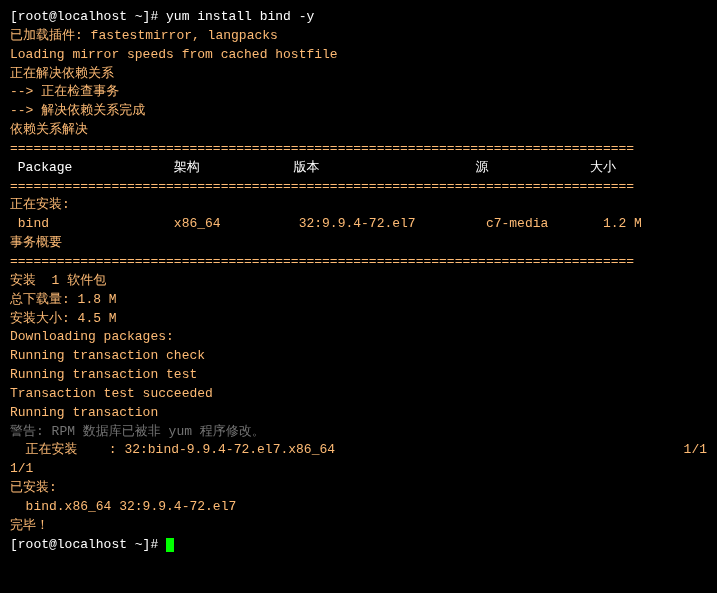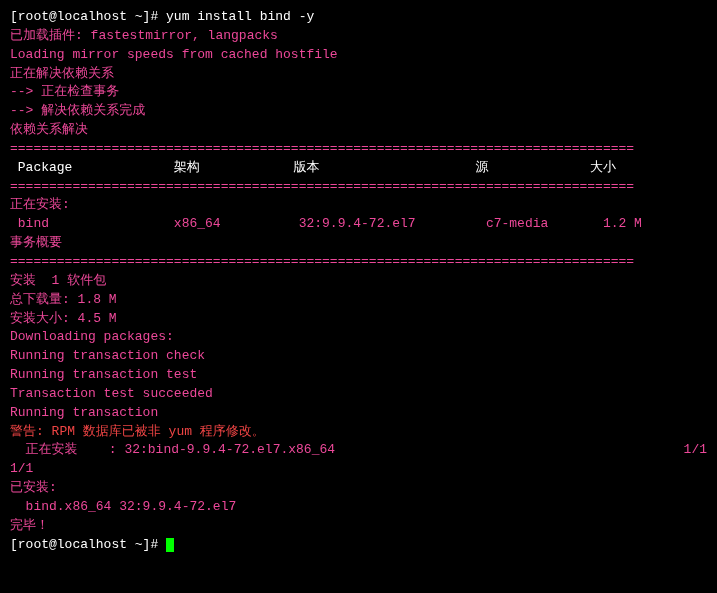--- a/index.html
+++ b/index.html
@@ -15,33 +15,33 @@
       overflow: hidden;
     }
     .terminal {
       width: 100%;
     }
     .line {
       white-space: pre;
       display: block;
     }
     .white { color: #ffffff; }
-    .green { color: #ec4899; }
+    .green { color: #fdba74; }
     .cursor {
       display: inline-block;
       width: 8px;
       height: 14px;
       background: #00ff00;
       vertical-align: text-bottom;
       animation: blink 1s step-end infinite;
     }
     @keyframes blink {
       50% { opacity: 0; }
     }
-    .warning { color: #ef4444; }
+    .warning { color: #737373; }
   </style>
 </head>
 <body>
 
 <div class="terminal">
 <div class="line"><span class="white">[root@localhost ~]# yum install bind -y</span></div>
     <div class="line"><span class="green">已加载插件: fastestmirror, langpacks</span></div>
     <div class="line"><span class="green">Loading mirror speeds from cached hostfile</span></div>
     <div class="line"><span class="green">正在解决依赖关系</span></div>
     <div class="line"><span class="green">--&gt; 正在检查事务</span></div>

